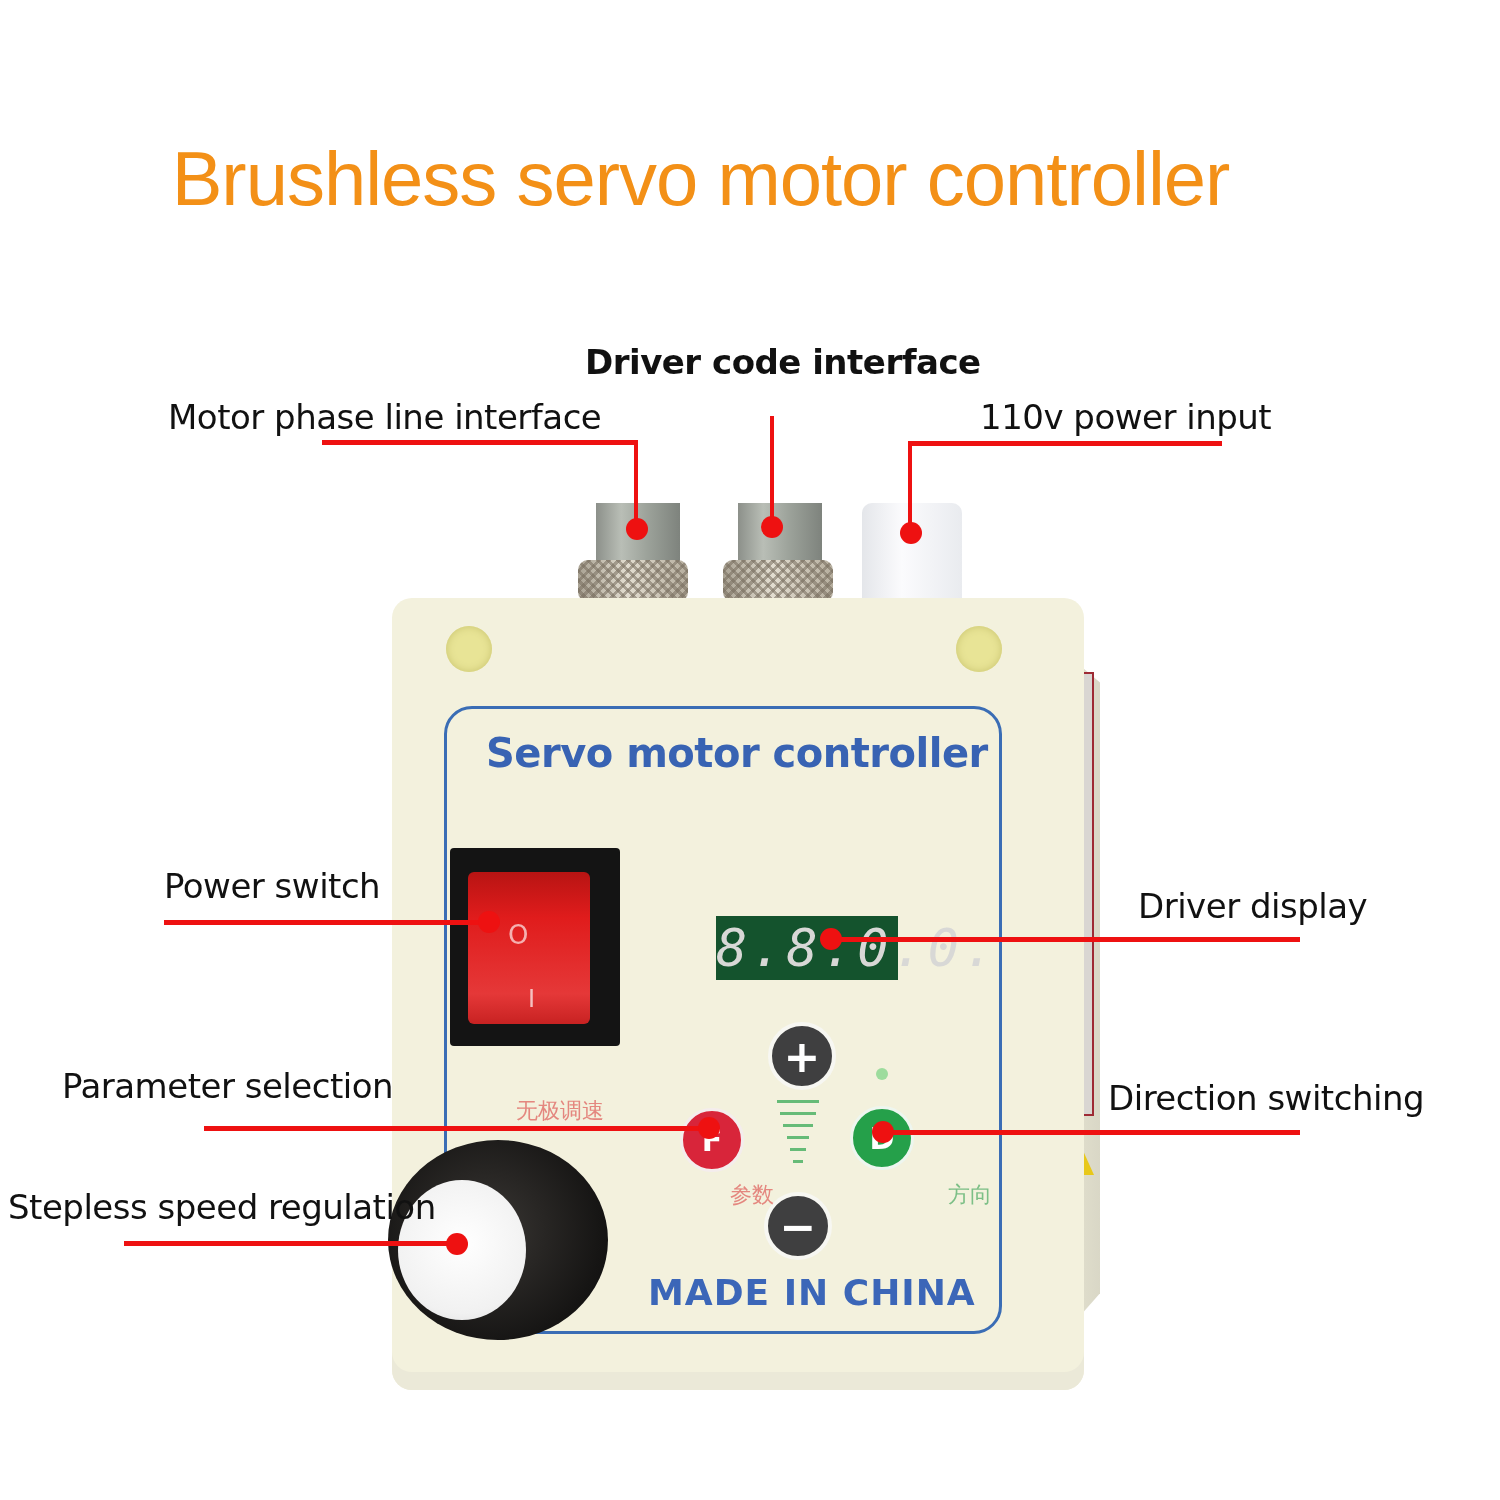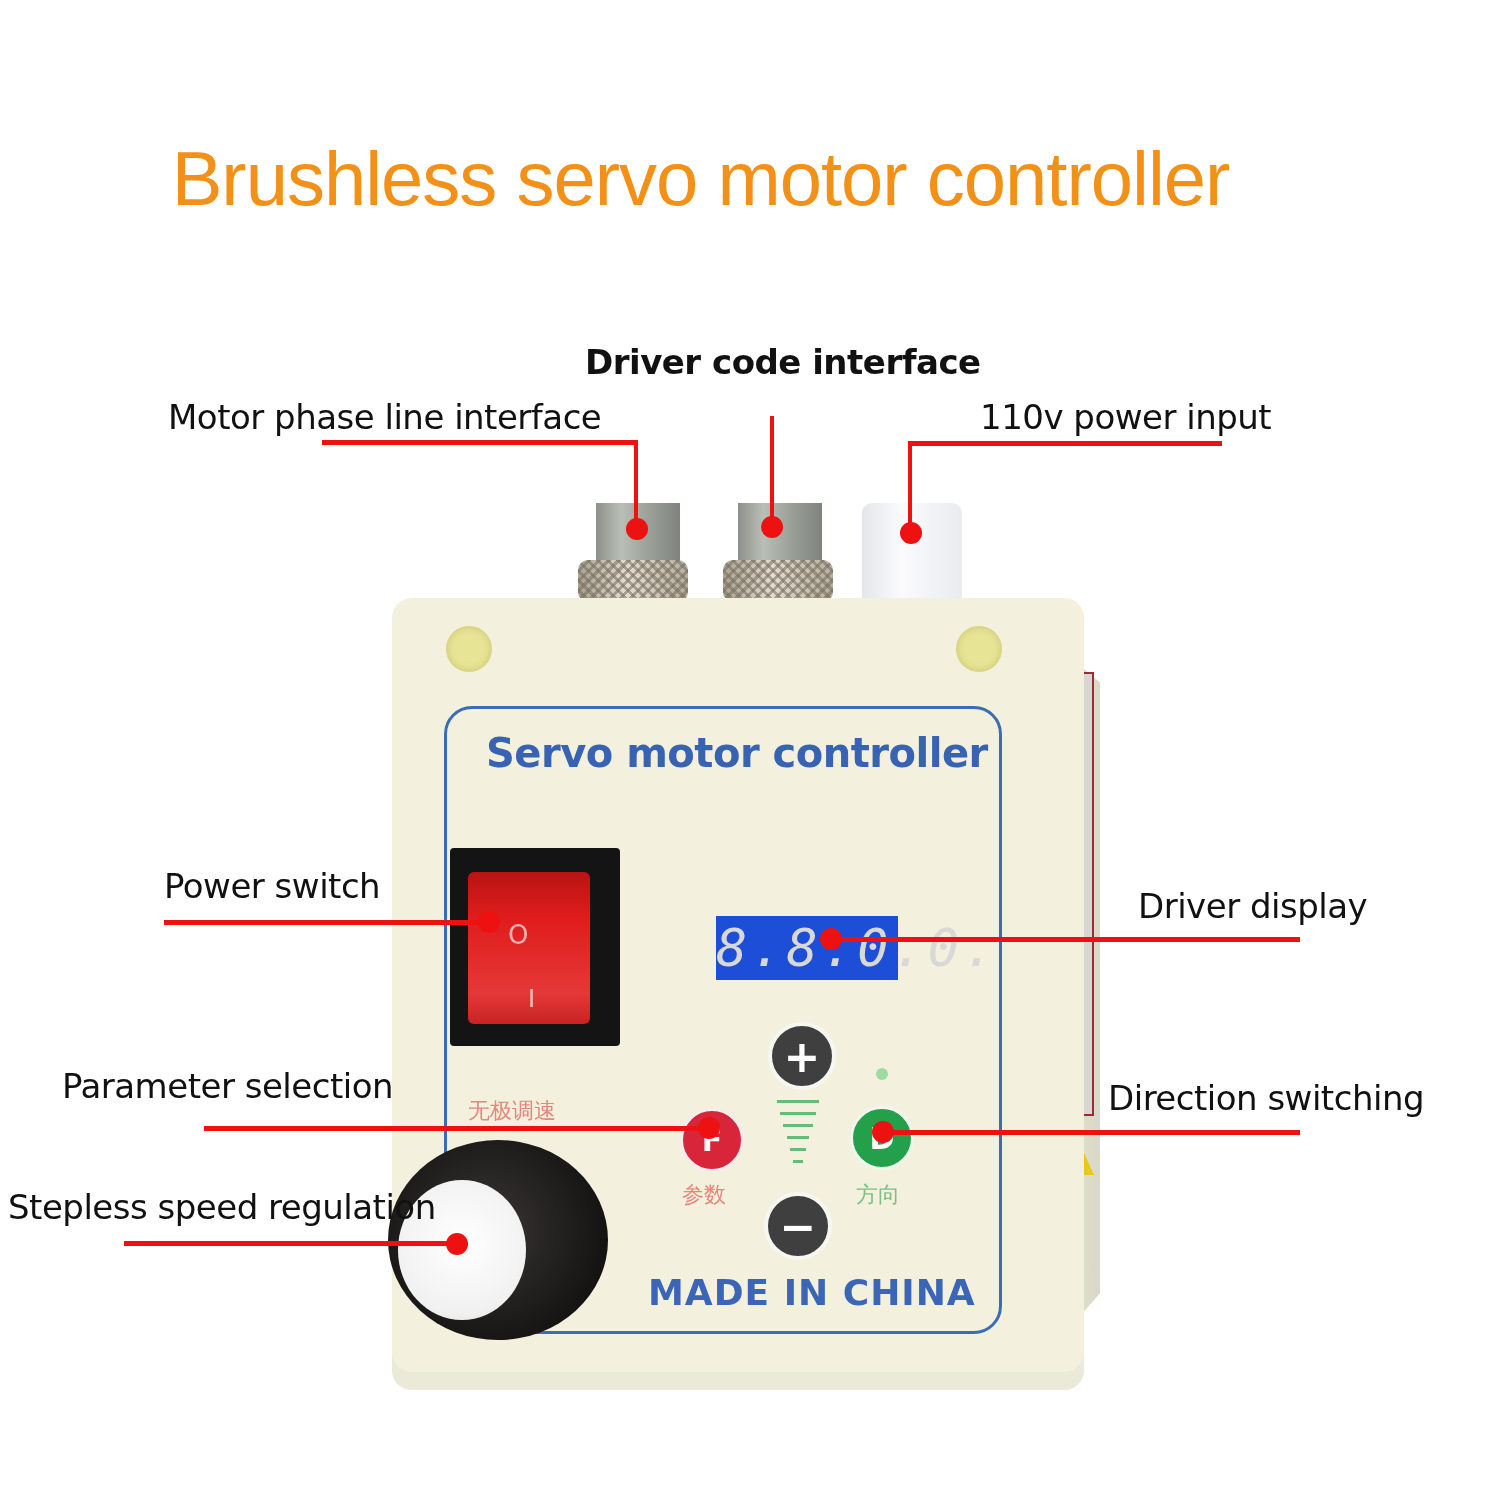--- a/index.html
+++ b/index.html
@@ -15,23 +15,23 @@
       repeating-linear-gradient(-45deg,rgba(120,110,95,.55) 0 3px,transparent 3px 7px),
       linear-gradient(90deg,#a9a293,#e2ddd0 45%,#b6ae9e); }
   .box { left:392px; top:598px; width:692px; height:792px; background:#f3f1dd; border-radius:20px; box-shadow: inset 0 -18px 0 #ebe9d8; }
   .side { left:1050px; top:640px; width:50px; height:710px; background:linear-gradient(90deg,#e9e7d4,#d9d7c6); clip-path:polygon(0 0,100% 6%,100% 92%,0 100%); }
   .sticker { background:#d9d6d2; border:2px solid #9e2a34; }
   .panel { left:444px; top:706px; width:552px; height:622px; border:3px solid #3a6db5; border-radius:28px; }
   .hole { width:46px; height:46px; border-radius:50%; background:#e8e496; box-shadow: inset 0 0 8px #c9c470; }
   .panel-title { font-family:"DejaVu Sans", sans-serif; font-weight:bold; color:#3863b3; font-size:40px; letter-spacing:-0.5px; }
   .switch-bezel { left:450px; top:848px; width:170px; height:198px; background:#141414; border-radius:4px; }
   .rocker { left:468px; top:872px; width:122px; height:152px; background:linear-gradient(180deg,#b81413,#e01c1c 30%,#e53838 80%,#c82222); border-radius:6px; }
-  .seg { left:716px; top:916px; width:182px; height:64px; background:#1d4ed8; color:#d8d8d6; font-family:"DejaVu Sans Mono", monospace; font-size:52px; font-style:italic; letter-spacing:4px; line-height:64px; text-align:center; }
+  .seg { left:716px; top:916px; width:182px; height:64px; background:#14532d; color:#d8d8d6; font-family:"DejaVu Sans Mono", monospace; font-size:52px; font-style:italic; letter-spacing:4px; line-height:64px; text-align:center; }
   .btn-round { border-radius:50%; display:flex; align-items:center; justify-content:center; color:#fff; font-weight:bold; }
-  .chinese { font-family:Liberation Mono, monospace; font-size:22px; }
+  .chinese { font-family:Liberation Mono, monospace; font-size:22px;margin-left:48px; }
   .made { font-family:"DejaVu Sans", sans-serif; font-weight:bold; color:#3b66b8; font-size:36px; letter-spacing:1px; }
   .knob-outer { left:388px; top:1140px; width:220px; height:200px; border-radius:50%; background:radial-gradient(circle at 45% 45%,#3a3734,#161514 70%,#0a0a0a); }
   .knob-cap { left:398px; top:1180px; width:128px; height:140px; border-radius:50%; background:radial-gradient(circle at 50% 45%,#ffffff,#f1f1f1 70%,#d8d8d8); }
   .bars div { height:3px; background:#66bb77; margin:0 auto 9px; }
 </style>
 </head>
 <body>
 
 <div class="abs title">Brushless servo motor controller</div>
 
@@ -75,21 +75,21 @@
   <div style="width:42px"></div>
     <div style="width:36px"></div>
     <div style="width:30px"></div>
     <div style="width:22px"></div>
     <div style="width:16px"></div>
     <div style="width:10px"></div>
 </div>
 
 <div class="abs chinese" style="left:468px;top:1096px;color:#e4877f;">无极调速</div>
 <div class="abs chinese" style="left:682px;top:1180px;color:#e4877f;">参数</div>
-<div class="abs chinese" style="left:856px;top:1180px;color:#7cbf86;">方向</div>
+<div class="abs chinese" style="left:900px;top:1180px;color:#7cbf86;">方向</div>
 
 <div class="abs knob-outer"></div>
 <div class="abs knob-cap"></div>
 
 <div class="abs made" style="left:648px;top:1272px;text-align:center;">MADE IN CHINA</div>
 
 <div class="abs line" style="left:322px;top:440px;width:316px;height:5px;"></div>
 <div class="abs line" style="left:634px;top:440px;width:4px;height:88px;"></div>
 <div class="abs dot" style="left:626px;top:518px;"></div>
 

